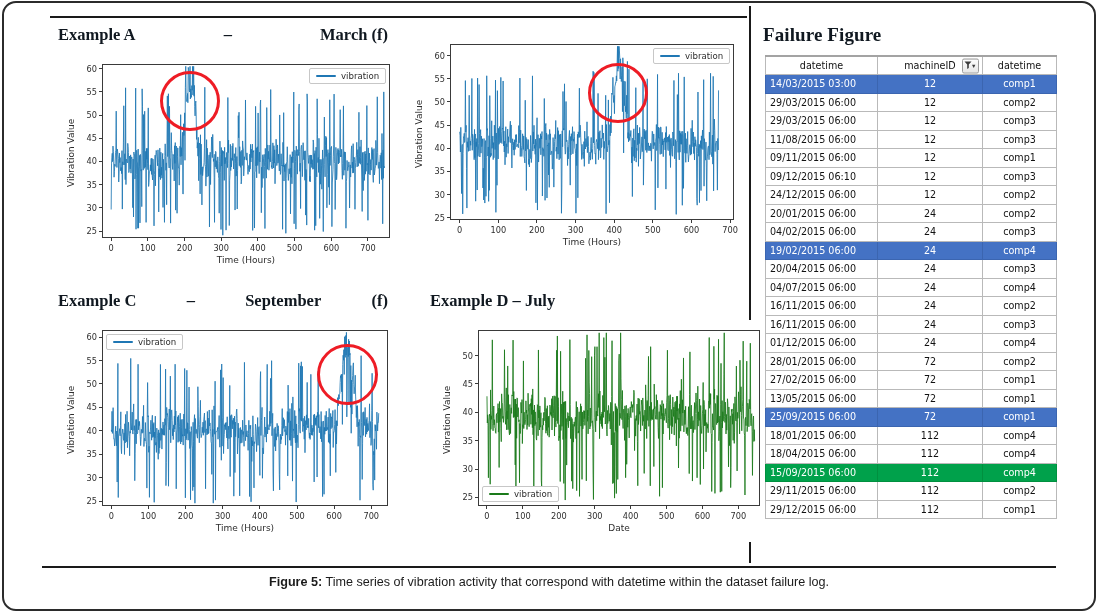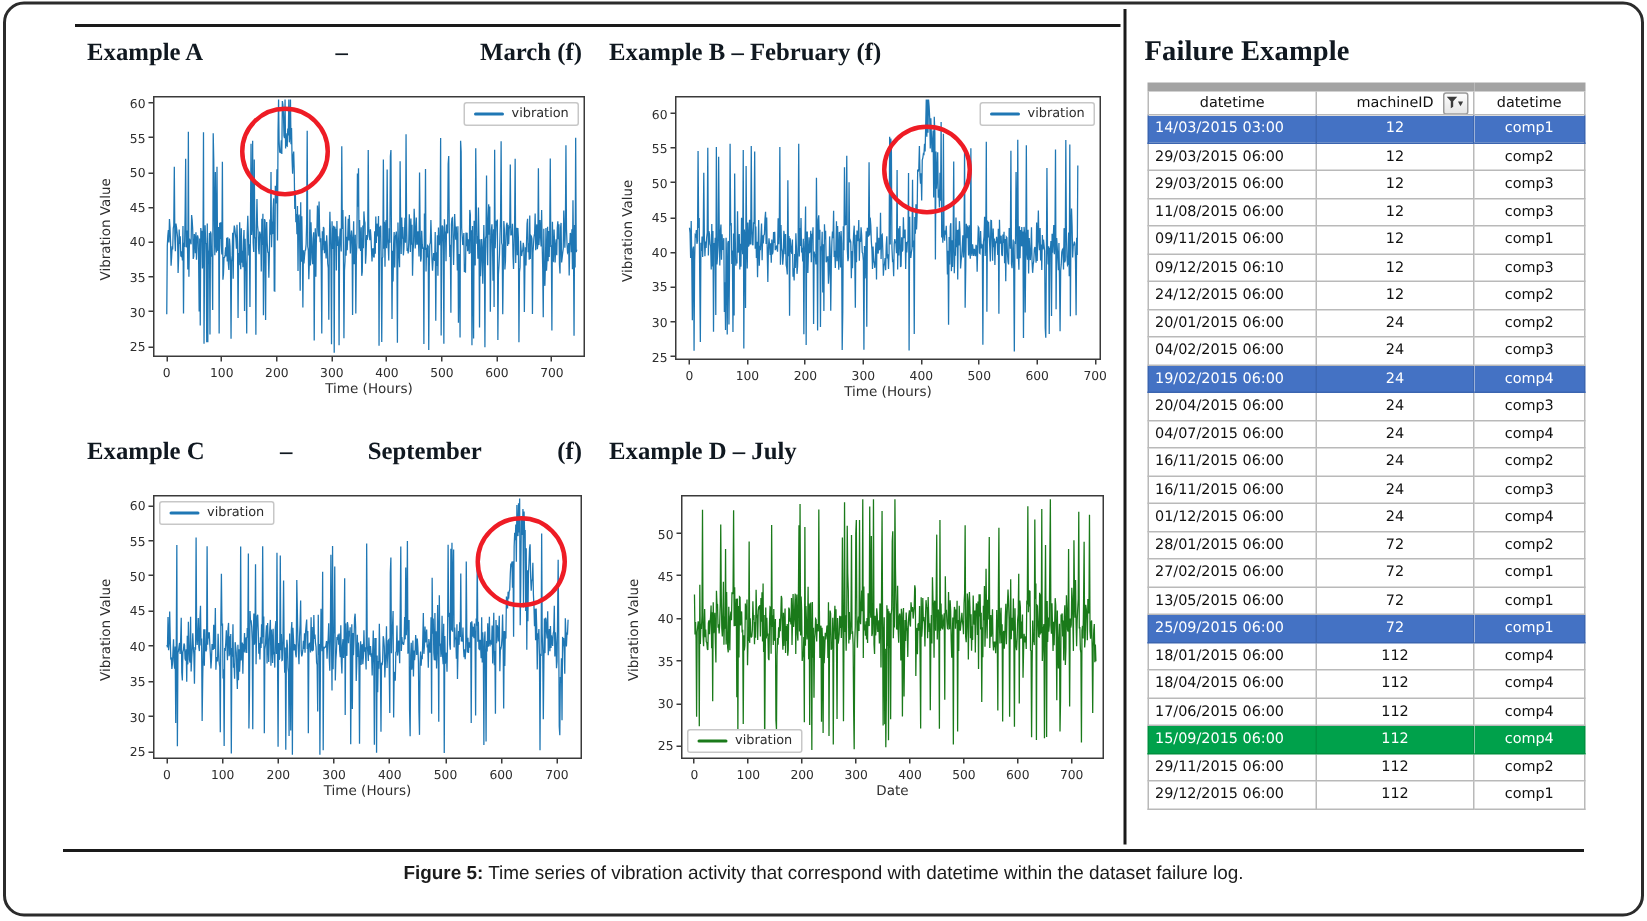--- a/index.html
+++ b/index.html
@@ -53,21 +53,21 @@
     color:#101820;margin:18px 0 0 6px;letter-spacing:0.1px;
   }
   table.fe{
     border-collapse:collapse;margin:9px 0 0 8px;width:291px;
     font-family:"DejaVu Sans",sans-serif;table-layout:fixed;
   }
   table.fe th,table.fe td{
     border:1px solid #b9b9b9;font-size:9.6px;color:#111;height:18.5px;
     padding:0 4px;box-sizing:border-box;white-space:nowrap;overflow:hidden;
   }
-  table.fe th{font-weight:normal;text-align:center;background:#fff;border-top:6px solid #a3a3a3;}
+  table.fe th{font-weight:normal;text-align:center;background:#fff;border-top:2px solid #a3a3a3;}
   col.c-dt{width:112px;}
   col.c-mid{width:105px;}
   col.c-fail{width:74px;}
   td.dt{text-align:left;padding-left:5px;}
   td.mid{text-align:center;}
   td.fail{text-align:center;}
   tr.hl-blue td{background:#4472c4;color:#fff;border-color:#3b65b0;}
   tr.hl-green td{background:#00a14b;color:#fff;border-color:#00903f;}
   th.mid-h{position:relative;}
   .filter-btn{
@@ -147,23 +147,20 @@
           </svg>
           <div class="circle-marker" style="left: 101.891px; top: 16.96px; width: 60.32px; height: 60.32px; border: 3.2px solid rgb(238, 28, 37);"></div>
           <div class="legend" style="left: 251px; top: 14px;">
             <span class="swatch" style="background: rgb(31, 119, 180);"></span>
             <span>vibration</span>
           </div>
         </div>
     </div>
 
     <div class="panel" style="left:402px;top:22px;width:336px;">
-      <div class="panel-title">
-        <span>Example B – February (f)</span>
-      </div>
       <div class="plot" id="plot-b" style="width:340px;height:222px;margin-top:9px;">
           <div class="axes" style="left: 44px; top: 10px; width: 284px; height: 176px;"></div>
           <div class="tickmark" style="left: 40.8px; top: 183.184px; width: 3.2px; height: 1px;"></div>
           <div class="tick-lbl ytick" style="left: 14px; top: 178.684px; width: 25px;">25</div>
           <div class="tickmark" style="left: 40.8px; top: 160.026px; width: 3.2px; height: 1px;"></div>
           <div class="tick-lbl ytick" style="left: 14px; top: 155.526px; width: 25px;">30</div>
           <div class="tickmark" style="left: 40.8px; top: 136.868px; width: 3.2px; height: 1px;"></div>
           <div class="tick-lbl ytick" style="left: 14px; top: 132.368px; width: 25px;">35</div>
           <div class="tickmark" style="left: 40.8px; top: 113.711px; width: 3.2px; height: 1px;"></div>
           <div class="tick-lbl ytick" style="left: 14px; top: 109.211px; width: 25px;">40</div>
@@ -261,21 +258,21 @@
             <path d="M53.29 109.92 L53.65 111.65 L54.02 91.34 L54.39 113.42 L54.75 109.03 L55.12 87.67 L55.49 105.04 L55.85 119.06 L56.22 118.84 L56.59 126.03 L56.95 122.61 L57.32 114.29 L57.69 106.22 L58.05 120.70 L58.42 125.80 L58.79 111.02 L59.16 162.04 L59.52 107.87 L59.89 43.41 L60.26 177.50 L60.62 115.27 L60.99 113.89 L61.36 111.13 L61.72 108.61 L62.09 115.91 L62.46 105.29 L62.82 91.84 L63.19 128.35 L63.56 133.71 L63.92 114.76 L64.29 113.30 L64.66 108.99 L65.02 110.01 L65.39 119.05 L65.76 120.43 L66.13 112.87 L66.49 134.46 L66.86 103.77 L67.23 122.92 L67.59 94.49 L67.96 110.39 L68.33 119.83 L68.69 121.76 L69.06 91.23 L69.43 127.73 L69.79 118.79 L70.16 112.21 L70.53 102.22 L70.89 111.19 L71.26 116.54 L71.63 135.76 L71.99 111.35 L72.36 113.16 L72.73 38.39 L73.10 103.97 L73.46 110.04 L73.83 102.81 L74.20 92.08 L74.56 111.23 L74.93 114.05 L75.30 92.65 L75.66 83.91 L76.03 110.35 L76.40 105.70 L76.76 160.70 L77.13 133.23 L77.50 112.62 L77.86 99.56 L78.23 123.82 L78.60 99.54 L78.96 113.49 L79.33 113.87 L79.70 113.01 L80.07 44.24 L80.43 109.83 L80.80 101.46 L81.17 105.59 L81.53 101.47 L81.90 110.02 L82.27 116.45 L82.63 125.65 L83.00 119.68 L83.37 109.37 L83.73 111.21 L84.10 113.28 L84.47 96.46 L84.83 112.61 L85.20 106.48 L85.57 85.31 L85.93 126.49 L86.30 118.40 L86.67 118.48 L87.04 121.00 L87.40 102.55 L87.77 112.96 L88.14 121.94 L88.50 124.46 L88.87 168.09 L89.24 94.85 L89.60 62.57 L89.97 96.99 L90.34 95.71 L90.70 132.29 L91.07 126.22 L91.44 177.32 L91.80 111.97 L92.17 113.91 L92.54 107.95 L92.90 100.26 L93.27 109.83 L93.64 120.19 L94.01 99.40 L94.37 95.27 L94.74 117.44 L95.11 104.24 L95.47 116.57 L95.84 102.64 L96.21 182.30 L96.57 112.07 L96.94 117.84 L97.31 96.14 L97.67 125.13 L98.04 122.33 L98.41 132.45 L98.77 108.10 L99.14 111.22 L99.51 115.14 L99.87 127.82 L100.24 139.31 L100.61 109.87 L100.98 133.56 L101.34 112.80 L101.71 127.89 L102.08 119.97 L102.44 44.41 L102.81 120.38 L103.18 110.66 L103.54 108.38 L103.91 129.08 L104.28 109.19 L104.64 114.42 L105.01 101.98 L105.38 115.14 L105.74 107.39 L106.11 104.87 L106.48 115.27 L106.84 98.66 L107.21 105.20 L107.58 49.05 L107.95 165.64 L108.31 142.32 L108.68 87.41 L109.05 94.97 L109.41 93.50 L109.78 97.73 L110.15 107.49 L110.51 166.24 L110.88 101.52 L111.25 88.97 L111.61 109.73 L111.98 106.66 L112.35 56.12 L112.71 122.77 L113.08 100.86 L113.45 90.70 L113.81 89.90 L114.18 100.76 L114.55 115.80 L114.92 108.66 L115.28 119.62 L115.65 104.91 L116.02 111.98 L116.38 96.10 L116.75 109.09 L117.12 44.20 L117.48 104.89 L117.85 90.99 L118.22 168.81 L118.58 112.92 L118.95 110.01 L119.32 102.40 L119.68 96.79 L120.05 122.31 L120.42 95.38 L120.78 109.93 L121.15 121.40 L121.52 106.65 L121.89 98.84 L122.25 93.27 L122.62 123.90 L122.99 99.74 L123.35 107.36 L123.72 121.94 L124.09 99.25 L124.45 116.17 L124.82 114.60 L125.19 125.07 L125.55 98.59 L125.92 93.99 L126.29 116.04 L126.65 48.50 L127.02 118.60 L127.39 177.84 L127.75 108.72 L128.12 119.85 L128.49 118.54 L128.86 50.28 L129.22 113.55 L129.59 102.74 L129.96 120.29 L130.32 119.99 L130.69 102.69 L131.06 67.03 L131.42 109.35 L131.79 128.52 L132.16 111.74 L132.52 179.79 L132.89 120.92 L133.26 106.58 L133.62 110.41 L133.99 125.22 L134.36 128.32 L134.72 170.64 L135.09 102.27 L135.46 121.44 L135.83 166.97 L136.19 100.61 L136.56 94.66 L136.93 183.18 L137.29 98.46 L137.66 106.01 L138.03 113.61 L138.39 109.39 L138.76 110.46 L139.13 116.30 L139.49 118.17 L139.86 66.73 L140.23 86.81 L140.59 107.17 L140.96 114.80 L141.33 122.79 L141.69 104.40 L142.06 96.50 L142.43 80.30 L142.80 113.93 L143.16 117.60 L143.53 116.15 L143.90 113.46 L144.26 107.19 L144.63 112.60 L145.00 102.13 L145.36 115.22 L145.73 101.08 L146.10 96.76 L146.46 93.05 L146.83 112.58 L147.20 100.61 L147.56 168.78 L147.93 110.19 L148.30 108.91 L148.66 109.01 L149.03 114.95 L149.40 91.49 L149.77 113.85 L150.13 98.03 L150.50 113.55 L150.87 113.25 L151.23 89.98 L151.60 105.94 L151.97 102.96 L152.33 108.73 L152.70 111.21 L153.07 121.75 L153.43 123.20 L153.80 154.35 L154.17 89.81 L154.53 116.60 L154.90 109.28 L155.27 183.18 L155.63 123.07 L156.00 85.92 L156.37 106.24 L156.74 114.22 L157.10 61.18 L157.47 180.13 L157.84 111.63 L158.20 111.95 L158.57 111.42 L158.94 111.44 L159.30 110.21 L159.67 107.41 L160.04 119.23 L160.40 109.70 L160.77 106.04 L161.14 95.50 L161.50 118.66 L161.87 127.21 L162.24 103.02 L162.60 49.89 L162.97 103.27 L163.34 140.25 L163.71 44.02 L164.07 126.14 L164.44 102.94 L164.81 97.65 L165.17 57.62 L165.54 133.59 L165.91 119.76 L166.27 114.72 L166.64 104.64 L167.01 106.61 L167.37 102.97 L167.74 109.76 L168.11 102.34 L168.47 113.84 L168.84 118.06 L169.21 96.77 L169.57 121.19 L169.94 128.96 L170.31 110.33 L170.68 106.11 L171.04 118.69 L171.41 105.06 L171.78 65.43 L172.14 156.59 L172.51 95.59 L172.88 115.25 L173.24 117.19 L173.61 94.69 L173.98 97.31 L174.34 108.84 L174.71 100.44 L175.08 104.34 L175.44 98.18 L175.81 176.16 L176.18 122.59 L176.54 96.16 L176.91 152.59 L177.28 102.01 L177.65 116.76 L178.01 106.27 L178.38 92.03 L178.75 89.11 L179.11 98.34 L179.48 133.94 L179.85 122.82 L180.21 103.11 L180.58 118.03 L180.95 108.28 L181.31 123.04 L181.68 175.87 L182.05 114.29 L182.41 107.47 L182.78 123.25 L183.15 110.06 L183.51 109.86 L183.88 122.76 L184.25 118.12 L184.62 100.16 L184.98 114.41 L185.35 111.46 L185.72 117.43 L186.08 126.30 L186.45 42.35 L186.82 110.51 L187.18 114.51 L187.55 120.72 L187.92 104.99 L188.28 114.11 L188.65 116.69 L189.02 110.77 L189.38 116.91 L189.75 116.40 L190.12 130.36 L190.49 113.49 L190.85 100.31 L191.22 122.59 L191.59 176.53 L191.95 105.30 L192.32 108.78 L192.69 105.31 L193.05 181.82 L193.42 117.07 L193.79 141.44 L194.15 120.61 L194.52 125.91 L194.89 95.81 L195.25 114.43 L195.62 127.16 L195.99 167.90 L196.35 121.83 L196.72 123.52 L197.09 120.59 L197.46 104.12 L197.82 106.26 L198.19 111.17 L198.56 131.62 L198.92 121.74 L199.29 114.19 L199.66 97.54 L200.02 125.34 L200.39 116.92 L200.76 107.11 L201.12 106.63 L201.49 126.89 L201.86 155.41 L202.22 61.80 L202.59 51.61 L202.96 115.50 L203.32 100.41 L203.69 97.31 L204.06 87.36 L204.43 158.26 L204.79 127.96 L205.16 130.19 L205.53 133.82 L205.89 114.78 L206.26 114.37 L206.63 97.01 L206.99 117.05 L207.36 113.93 L207.73 106.99 L208.09 111.37 L208.46 122.14 L208.83 85.03 L209.19 44.33 L209.56 113.98 L209.93 104.62 L210.29 108.89 L210.66 108.67 L211.03 109.92 L211.40 107.45 L211.76 91.29 L212.13 106.24 L212.50 58.40 L212.86 103.42 L213.23 93.79 L213.60 40.68 L213.96 115.75 L214.33 103.51 L214.70 93.31 L215.06 153.98 L215.43 170.82 L215.80 116.79 L216.16 108.51 L216.53 126.46 L216.90 122.92 L217.26 106.96 L217.63 131.02 L218.00 113.66 L218.37 120.17 L218.73 115.60 L219.10 103.35 L219.47 108.64 L219.83 116.58 L220.20 105.75 L220.57 111.59 L220.93 120.98 L221.30 154.48 L221.67 169.91 L222.03 122.34 L222.40 114.28 L222.77 123.89 L223.13 117.00 L223.50 119.41 L223.87 105.68 L224.23 88.62 L224.60 115.91 L224.97 110.27 L225.34 97.74 L225.70 108.29 L226.07 106.57 L226.44 99.68 L226.80 111.64 L227.17 109.60 L227.54 125.17 L227.90 106.07 L228.27 109.59 L228.64 115.09 L229.00 112.19 L229.37 91.51 L229.74 155.91 L230.10 65.12 L230.47 102.49 L230.84 92.31 L231.20 115.27 L231.57 120.17 L231.94 88.65 L232.31 120.29 L232.67 100.86 L233.04 125.72 L233.41 113.68 L233.77 83.33 L234.14 107.18 L234.51 161.11 L234.87 76.91 L235.24 110.51 L235.61 108.96 L235.97 117.96 L236.34 114.55 L236.71 90.46 L237.07 117.52 L237.44 122.82 L237.81 95.86 L238.17 182.04 L238.54 103.94 L238.91 122.55 L239.28 115.09 L239.64 116.08 L240.01 127.79 L240.38 104.36 L240.74 43.13 L241.11 91.22 L241.48 88.59 L241.84 109.59 L242.21 113.14 L242.58 45.86 L242.94 100.39 L243.31 41.82 L243.68 101.18 L244.04 65.99 L244.41 46.41 L244.78 111.58 L245.14 98.31 L245.51 106.13 L245.88 105.01 L246.25 119.20 L246.61 96.22 L246.98 132.71 L247.35 114.07 L247.71 100.62 L248.08 109.90 L248.45 94.85 L248.81 104.71 L249.18 62.40 L249.55 107.60 L249.91 106.00 L250.28 107.76 L250.65 98.39 L251.01 112.25 L251.38 118.09 L251.75 112.78 L252.11 119.41 L252.48 112.69 L252.85 54.31 L253.22 102.88 L253.58 115.03 L253.95 105.14 L254.32 115.37 L254.68 108.21 L255.05 111.74 L255.42 109.07 L255.78 94.78 L256.15 161.93 L256.52 94.17 L256.88 98.63 L257.25 104.51 L257.62 97.88 L257.98 105.56 L258.35 95.73 L258.72 106.04 L259.08 157.01 L259.45 92.28 L259.82 97.15 L260.19 51.32 L260.55 107.80 L260.92 94.58 L261.29 112.43 L261.65 112.82 L262.02 106.59 L262.39 110.20 L262.75 118.89 L263.12 91.49 L263.49 121.74 L263.85 101.50 L264.22 117.16 L264.59 176.59 L264.95 106.76 L265.32 100.99 L265.69 122.01 L266.05 174.26 L266.42 107.35 L266.79 114.29 L267.16 95.46 L267.52 111.13 L267.89 107.38 L268.26 91.23 L268.62 110.88 L268.99 107.23 L269.36 108.06 L269.72 109.66 L270.09 97.08 L270.46 122.29 L270.82 104.63 L271.19 88.47 L271.56 123.44 L271.92 113.97 L272.29 155.83 L272.66 93.41 L273.02 108.74 L273.39 96.82 L273.76 98.19 L274.13 107.59 L274.49 99.72 L274.86 90.45 L275.23 127.47 L275.59 112.01 L275.96 112.37 L276.33 110.22 L276.69 104.45 L277.06 89.61 L277.43 110.02 L277.79 152.38 L278.16 100.72 L278.53 124.00 L278.89 100.81 L279.26 105.77 L279.63 77.66 L279.99 81.40 L280.36 85.68 L280.73 74.58 L281.10 79.06 L281.46 74.32 L281.83 73.18 L282.20 62.48 L282.56 55.72 L282.93 57.85 L283.30 54.36 L283.66 71.75 L284.03 54.18 L284.40 104.42 L284.76 44.39 L285.13 35.22 L285.50 40.19 L285.86 29.63 L286.23 54.43 L286.60 16.70 L286.96 33.85 L287.33 37.39 L287.70 15.52 L288.07 35.04 L288.43 12.35 L288.80 96.88 L289.17 70.20 L289.53 27.37 L289.90 24.11 L290.27 36.62 L290.63 19.26 L291.00 84.94 L291.37 21.03 L291.73 34.92 L292.10 33.36 L292.47 87.34 L292.83 45.58 L293.20 113.24 L293.57 60.09 L293.93 94.10 L294.30 62.32 L294.67 55.47 L295.04 45.51 L295.40 42.87 L295.77 64.69 L296.14 73.81 L296.50 67.18 L296.87 66.22 L297.24 55.21 L297.60 76.08 L297.97 83.95 L298.34 97.57 L298.70 85.92 L299.07 106.84 L299.44 85.65 L299.80 98.07 L300.17 126.25 L300.54 102.23 L300.90 105.73 L301.27 99.41 L301.64 117.70 L302.01 180.19 L302.37 115.82 L302.74 117.38 L303.11 35.68 L303.47 102.29 L303.84 113.98 L304.21 159.42 L304.57 123.84 L304.94 92.35 L305.31 115.42 L305.67 91.78 L306.04 92.90 L306.41 101.82 L306.77 105.61 L307.14 87.46 L307.51 116.90 L307.87 106.52 L308.24 99.35 L308.61 114.18 L308.98 97.35 L309.34 111.95 L309.71 103.52 L310.08 107.46 L310.44 110.57 L310.81 102.49 L311.18 100.54 L311.54 83.82 L311.91 117.69 L312.28 101.54 L312.64 108.05 L313.01 125.42 L313.38 120.97 L313.74 90.24 L314.11 53.25 L314.48 101.72 L314.84 164.24 L315.21 170.17 L315.58 131.35 L315.95 135.01 L316.31 118.82 L316.68 160.09 L317.05 104.59 L317.41 110.80 L317.78 105.29 L318.15 115.15 L318.51 129.21 L318.88 92.15 L319.25 100.92 L319.61 110.98 L319.98 102.20 L320.35 102.41 L320.71 93.16" fill="none" stroke="#1f77b4" stroke-width="0.85" clip-path="url(#clip-plot-c)"></path>
           </svg>
           <div class="circle-marker" style="left: 258.636px; top: 24.08px; width: 61.0133px; height: 61.0133px; border: 3.2px solid rgb(238, 28, 37);"></div>
           <div class="legend" style="left: 48px; top: 14px;">
             <span class="swatch" style="background: rgb(31, 119, 180);"></span>
             <span>vibration</span>
           </div>
         </div>
     </div>
 
-    <div class="panel" style="left:402px;top:288px;width:336px;">
+    <div class="panel" style="left:426px;top:288px;width:336px;">
       <div class="panel-title">
         <span>Example D – July</span>
       </div>
       <div class="plot" id="plot-d" style="width:340px;height:222px;margin-top:9px;">
           <div class="axes" style="left: 48px; top: 10px; width: 282px; height: 176px;"></div>
           <div class="tickmark" style="left: 44.8px; top: 176.984px; width: 3.2px; height: 1px;"></div>
           <div class="tick-lbl ytick" style="left: 18px; top: 172.484px; width: 25px;">25</div>
           <div class="tickmark" style="left: 44.8px; top: 148.597px; width: 3.2px; height: 1px;"></div>
           <div class="tick-lbl ytick" style="left: 18px; top: 144.097px; width: 25px;">30</div>
           <div class="tickmark" style="left: 44.8px; top: 120.21px; width: 3.2px; height: 1px;"></div>
@@ -314,21 +311,21 @@
           </svg>
           <div class="legend" style="left: 52px; top: 166px;">
             <span class="swatch" style="background: rgb(26, 122, 26);"></span>
             <span>vibration</span>
           </div>
         </div>
     </div>
   </div>
 
   <div class="table-wrap">
-    <div class="table-heading">Failure Example</div>
+    <div class="table-heading">Failure Figure</div>
     <table class="fe">
       <colgroup>
           <col class="c-dt">
           <col class="c-mid">
           <col class="c-fail">
         </colgroup>
       <thead>
         <tr>
           <th>datetime</th>
           <th class="mid-h">
@@ -442,25 +439,20 @@
           <tr>
             <td class="dt">18/01/2015 06:00</td>
             <td class="mid">112</td>
             <td class="fail">comp4</td>
           </tr>
           <tr>
             <td class="dt">18/04/2015 06:00</td>
             <td class="mid">112</td>
             <td class="fail">comp4</td>
           </tr>
-          <tr>
-            <td class="dt">17/06/2015 06:00</td>
-            <td class="mid">112</td>
-            <td class="fail">comp4</td>
-          </tr>
           <tr class="hl-green">
             <td class="dt">15/09/2015 06:00</td>
             <td class="mid">112</td>
             <td class="fail">comp4</td>
           </tr>
           <tr>
             <td class="dt">29/11/2015 06:00</td>
             <td class="mid">112</td>
             <td class="fail">comp2</td>
           </tr>

